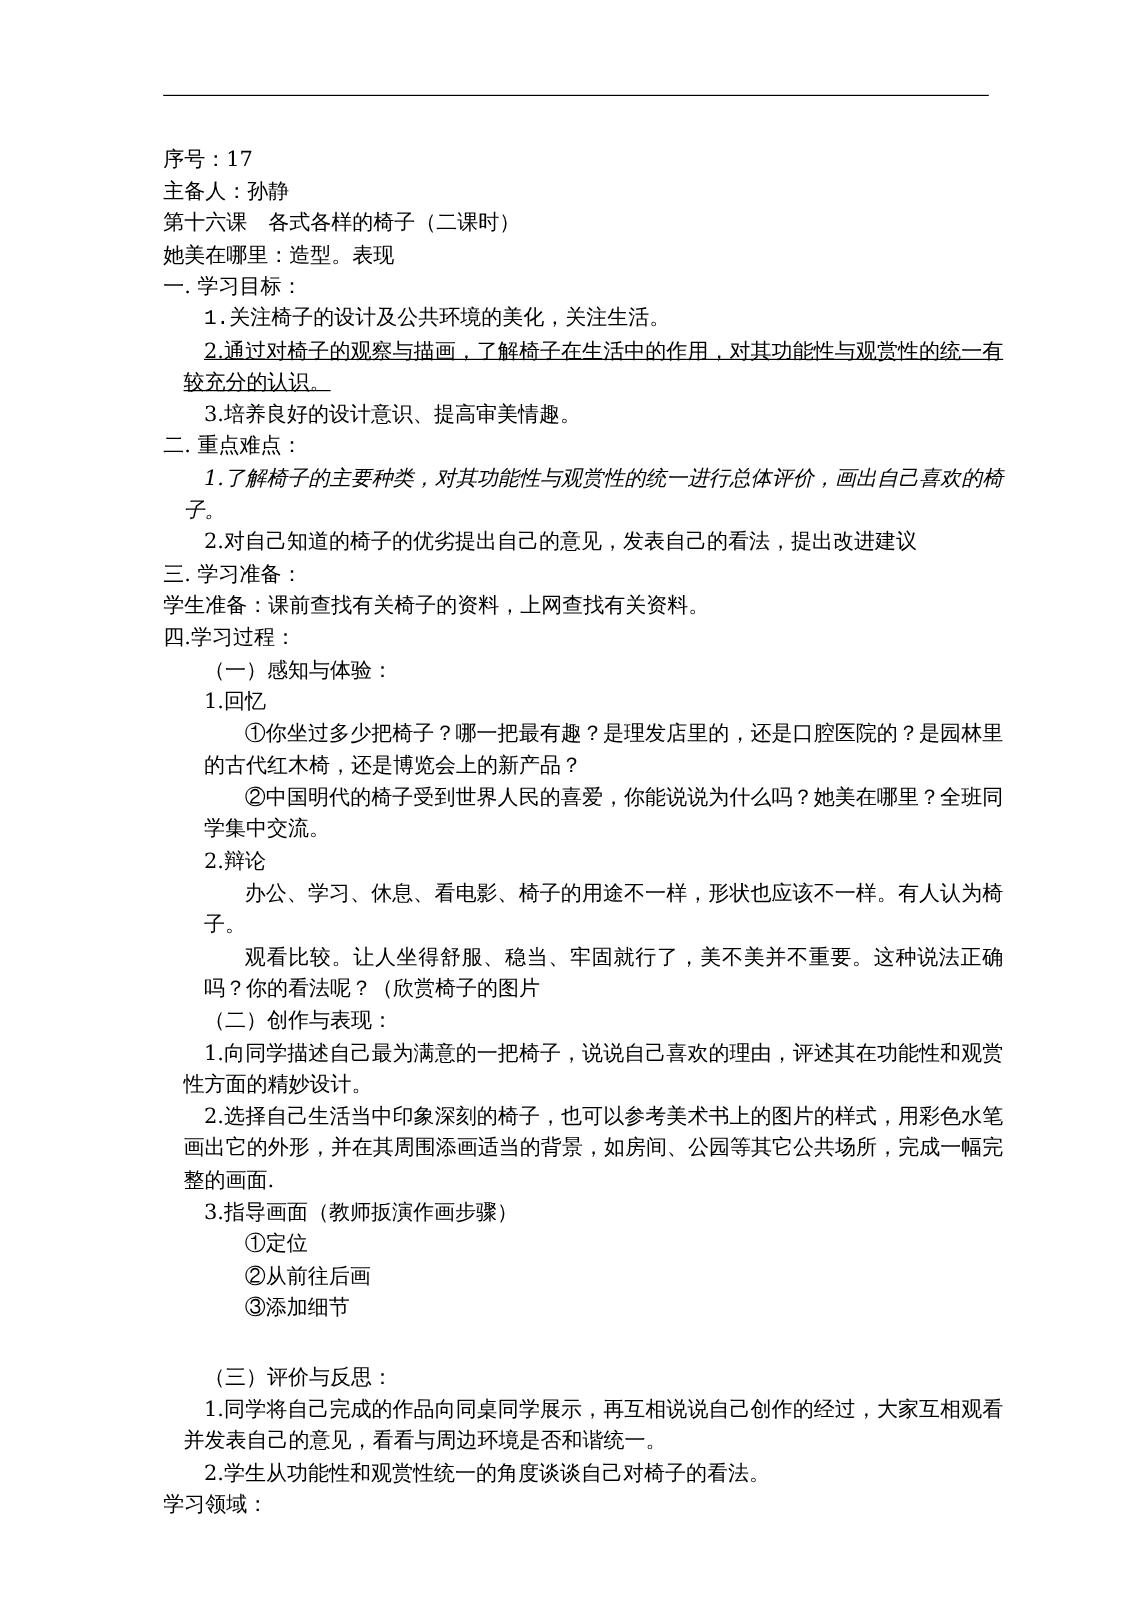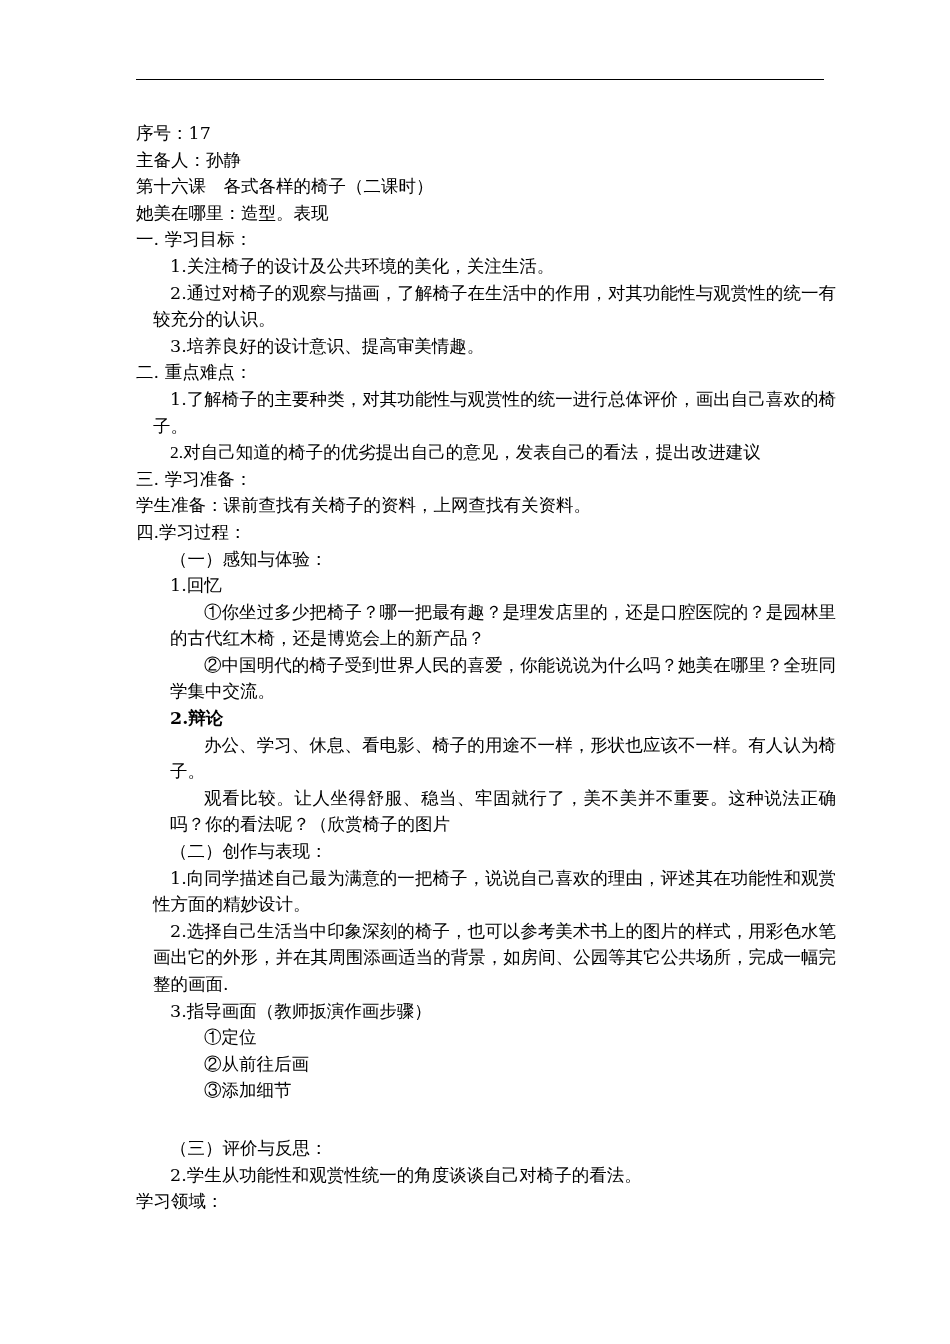--- a/index.html
+++ b/index.html
@@ -61,41 +61,42 @@
 <div class="page">
 
   <div class="top-rule"></div>
 
   <div class="doc-body" id="doc-body">
       <div class="line wrapblock ind0">序号：17</div>
       <div class="line wrapblock ind0">主备人：孙静</div>
       <div class="line wrapblock ind0">第十六课　各式各样的椅子（二课时）</div>
       <div class="line wrapblock ind0">她美在哪里：造型。表现</div>
       <div class="line wrapblock ind0">一. 学习目标：</div>
-      <div class="line wrapblock ind1" style="text-indent: 17px;">1.关注椅子的设计及公共环境的美化，关注生活。</div>
-      <div class="line wrapblock ind1" style="text-indent: 17px;">2.通过对椅子的观察与描画，了解椅子在生活中的作用，对其功能性与观赏性的统一有较充分的认识。</div>
+      <div class="line wrapblock ind1" style="text-indent: 17px; font-family: Liberation Mono, monospace;">1.关注椅子的设计及公共环境的美化，关注生活。</div>
+      <div class="line wrapblock ind1" style="text-indent: 17px; text-decoration: underline;">2.通过对椅子的观察与描画，了解椅子在生活中的作用，对其功能性与观赏性的统一有较充分的认识。</div>
       <div class="line wrapblock ind1" style="text-indent: 17px;">3.培养良好的设计意识、提高审美情趣。</div>
       <div class="line wrapblock ind0">二. 重点难点：</div>
-      <div class="line wrapblock ind1" style="text-indent: 17px;">1.了解椅子的主要种类，对其功能性与观赏性的统一进行总体评价，画出自己喜欢的椅子。</div>
-      <div class="line wrapblock ind1" style="text-indent: 17px; font-family: Liberation Serif, serif;">2.对自己知道的椅子的优劣提出自己的意见，发表自己的看法，提出改进建议</div>
+      <div class="line wrapblock ind1" style="text-indent: 17px; font-style: italic;">1.了解椅子的主要种类，对其功能性与观赏性的统一进行总体评价，画出自己喜欢的椅子。</div>
+      <div class="line wrapblock ind1" style="text-indent: 17px;">2.对自己知道的椅子的优劣提出自己的意见，发表自己的看法，提出改进建议</div>
       <div class="line wrapblock ind0">三. 学习准备：</div>
       <div class="line wrapblock ind0">学生准备：课前查找有关椅子的资料，上网查找有关资料。</div>
       <div class="line wrapblock ind0">四.学习过程：</div>
       <div class="line wrapblock ind1" style="text-indent: 17px;">（一）感知与体验：</div>
       <div class="line wrapblock ind1" style="text-indent: 17px;">1.回忆</div>
       <div class="line wrapblock ind2" style="text-indent: 34px;">①你坐过多少把椅子？哪一把最有趣？是理发店里的，还是口腔医院的？是园林里的古代红木椅，还是博览会上的新产品？</div>
       <div class="line wrapblock ind2" style="text-indent: 34px;">②中国明代的椅子受到世界人民的喜爱，你能说说为什么吗？她美在哪里？全班同学集中交流。</div>
-      <div class="line wrapblock ind1" style="text-indent: 17px; font-weight: bold;">2.辩论</div>
+      <div class="line wrapblock ind1" style="text-indent: 17px;">2.辩论</div>
       <div class="line wrapblock ind2" style="text-indent: 34px;">办公、学习、休息、看电影、椅子的用途不一样，形状也应该不一样。有人认为椅子。</div>
       <div class="line wrapblock ind2" style="text-indent: 34px;">观看比较。让人坐得舒服、稳当、牢固就行了，美不美并不重要。这种说法正确吗？你的看法呢？（欣赏椅子的图片</div>
       <div class="line wrapblock ind1" style="text-indent: 17px;">（二）创作与表现：</div>
       <div class="line wrapblock ind1" style="text-indent: 17px;">1.向同学描述自己最为满意的一把椅子，说说自己喜欢的理由，评述其在功能性和观赏性方面的精妙设计。</div>
       <div class="line wrapblock ind1" style="text-indent: 17px;">2.选择自己生活当中印象深刻的椅子，也可以参考美术书上的图片的样式，用彩色水笔画出它的外形，并在其周围添画适当的背景，如房间、公园等其它公共场所，完成一幅完整的画面.</div>
       <div class="line wrapblock ind1" style="text-indent: 17px;">3.指导画面（教师扳演作画步骤）</div>
       <div class="line wrapblock ind2" style="text-indent: 34px;">①定位</div>
       <div class="line wrapblock ind2" style="text-indent: 34px;">②从前往后画</div>
       <div class="line wrapblock ind2" style="text-indent: 34px;">③添加细节</div>
       <div class="line wrapblock ind1" style="text-indent: 17px; margin-top: 31px;">（三）评价与反思：</div>
+      <div class="line wrapblock ind1" style="text-indent: 17px;">1.同学将自己完成的作品向同桌同学展示，再互相说说自己创作的经过，大家互相观看并发表自己的意见，看看与周边环境是否和谐统一。</div>
       <div class="line wrapblock ind1" style="text-indent: 17px;">2.学生从功能性和观赏性统一的角度谈谈自己对椅子的看法。</div>
       <div class="line wrapblock ind0">学习领域：</div>
     </div>
 
 </div>
 
 </body></html>

